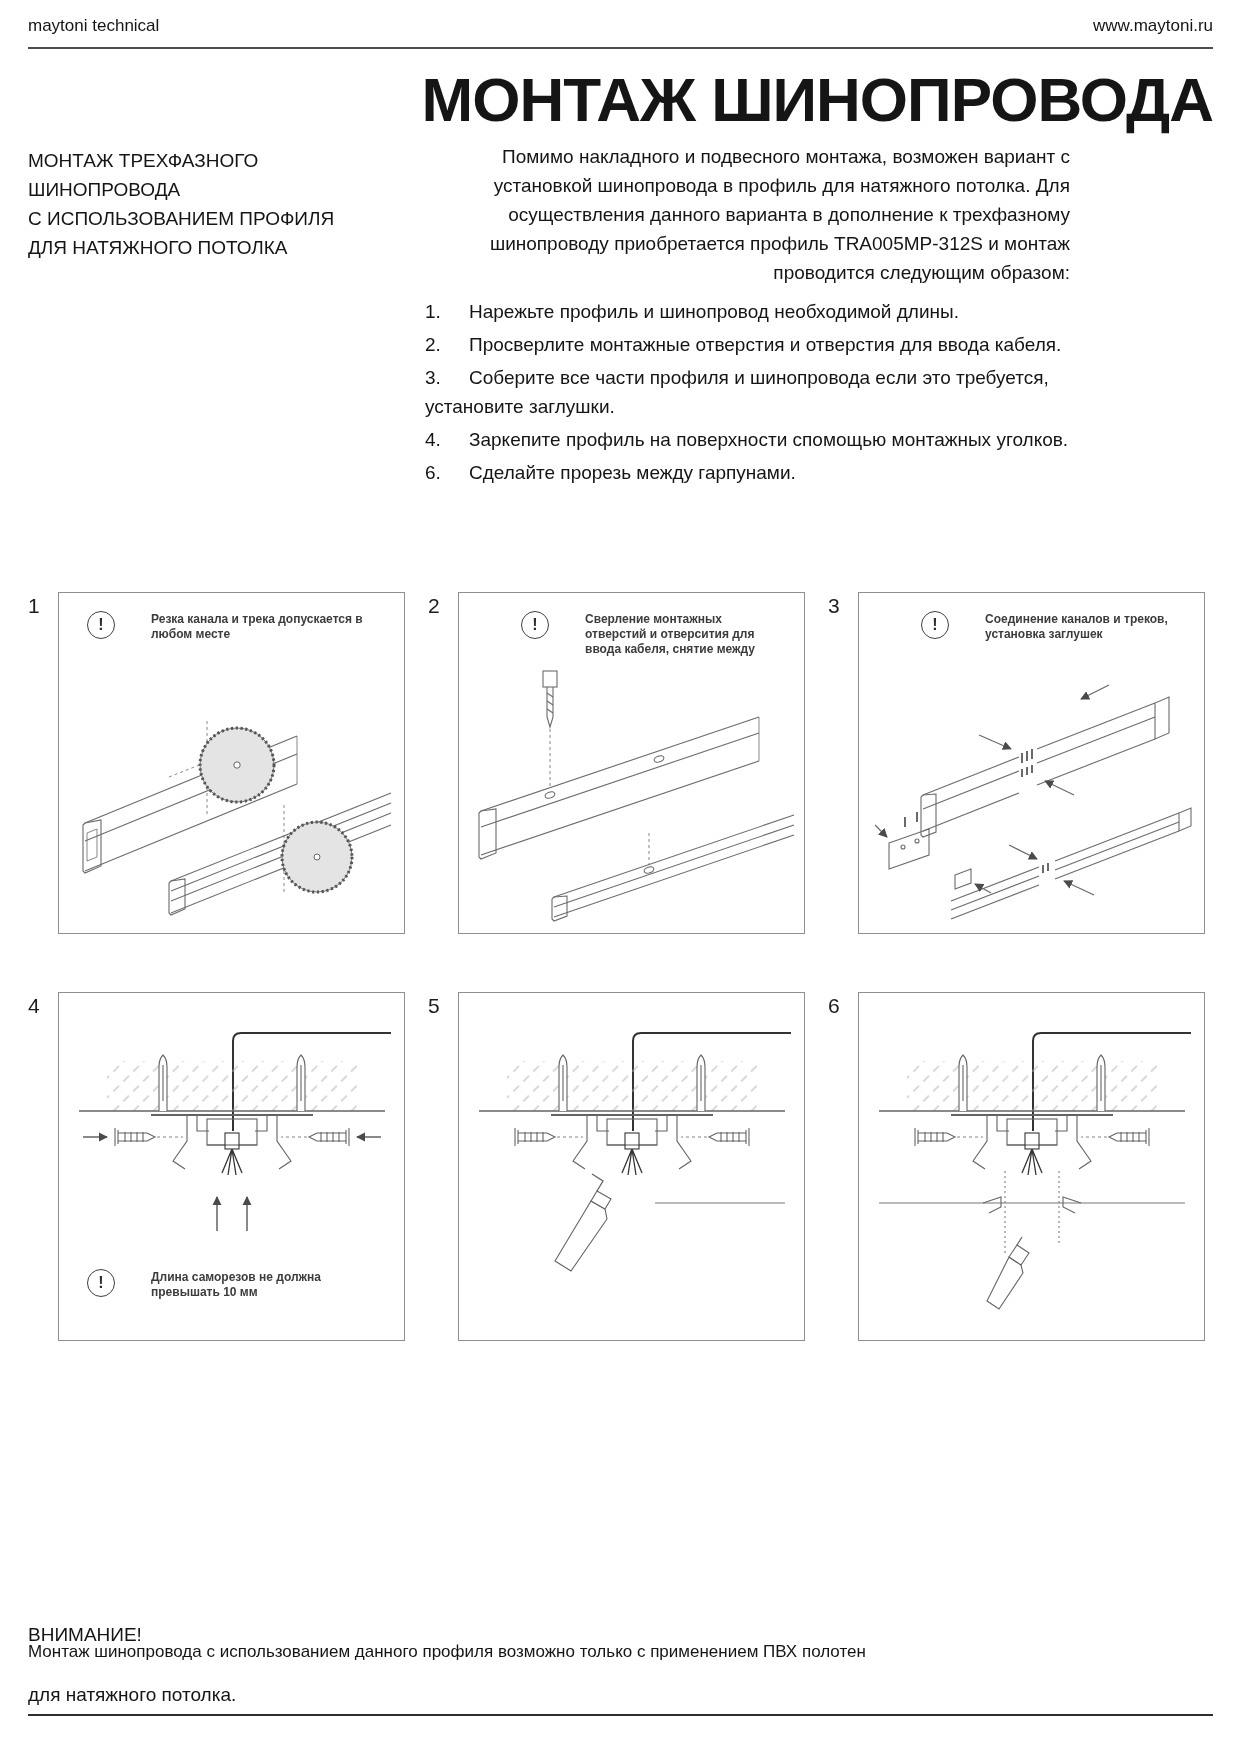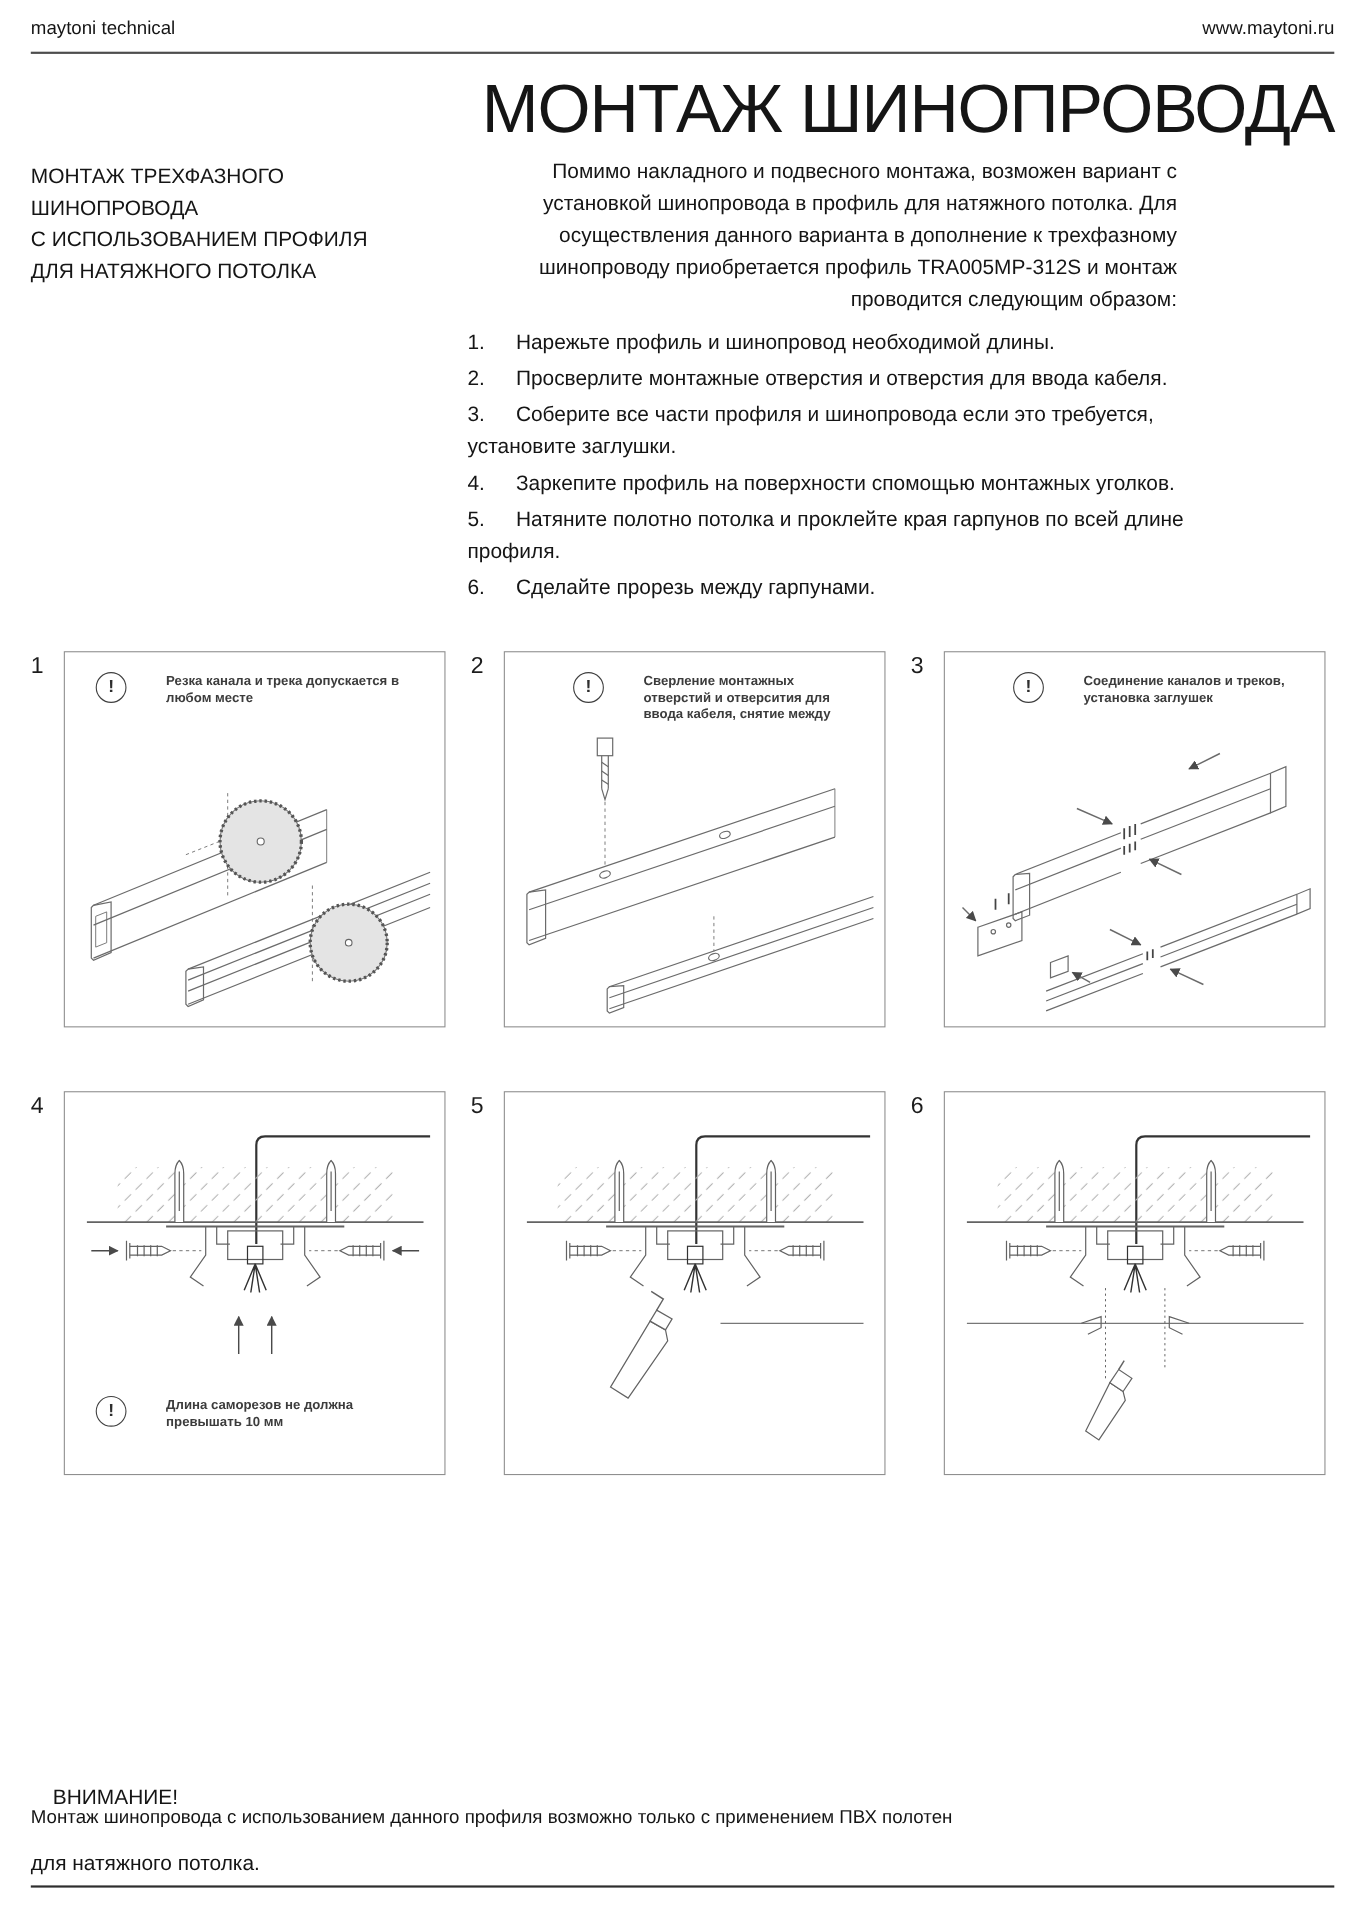--- a/index.html
+++ b/index.html
@@ -9,21 +9,21 @@
     background:#ffffff;
     font-family:"Liberation Sans", sans-serif;
     color:#151515;
     overflow:hidden;
   }
   .hdr-left{position:absolute;left:28px;top:16px;font-size:17px;}
   .hdr-right{position:absolute;right:28px;top:16px;font-size:17px;text-align:right;}
   .hdr-rule{position:absolute;left:28px;right:28px;top:47px;height:2px;background:#4d4d4d;}
   .doc-title{
     position:absolute;right:28px;top:64px;
-    font-size:62px;font-weight:400;letter-spacing:-1px;white-space:nowrap;
+    font-size:62px;font-weight:700;letter-spacing:-1px;white-space:nowrap;
   }
   .intro-heading{position:absolute;left:28px;top:146px;font-size:19px;line-height:29px;}
   .intro-right{position:absolute;left:425px;top:142px;width:700px;}
   .intro-para{font-size:19px;line-height:29px;width:645px;text-align:right;}
   .steps{margin-top:10px;}
   .step{font-size:19px;line-height:29px;margin:4px 0;}
   .step-num{display:inline-block;width:44px;}
   
   .panel{position:absolute;}
   .panel-num{position:absolute;left:0;top:2px;font-size:21px;color:#1c1c1c;}
@@ -35,21 +35,21 @@
   .note-icon{
     flex:0 0 auto;width:26px;height:26px;border:1.7px solid #3f3f3f;border-radius:50%;
     display:flex;align-items:center;justify-content:center;
     font-size:16px;font-weight:700;color:#2e2e2e;line-height:1;
   }
   .note-text{font-size:12px;line-height:15px;font-weight:700;color:#3c3c3c;max-width:215px;padding-top:1px;margin-left:24px;}
   .diag{position:absolute;left:0;}
   .row1 .diag{top:72px;width:345px;height:258px;}
   .row2 .diag{top:10px;width:345px;height:310px;}
   
-  .warn-title{position:absolute;left:28px;top:1620px;font-size:19px;line-height:30px;margin-left:20px;}
+  .warn-title{position:absolute;left:28px;top:1620px;font-size:19px;line-height:30px;}
   .warn-line1{position:absolute;left:28px;top:1603px;font-size:17px;line-height:30px;margin-top:34px;}
   .warn-line2{position:absolute;left:28px;top:1680px;font-size:19px;line-height:30px;text-align:center;}
   .ftr-rule{position:absolute;left:28px;right:28px;top:1714px;height:2px;background:#2e2e2e;}
 </style>
 </head>
 <body>
 
 <svg width="0" height="0" style="position:absolute" aria-hidden="true">
   <defs>
     <pattern id="hatch" width="14" height="14" patternUnits="userSpaceOnUse" patternTransform="rotate(45)">
@@ -116,21 +116,20 @@
     <div>ДЛЯ НАТЯЖНОГО ПОТОЛКА</div>
   </div>
 
   <div class="intro-right">
     <div class="intro-para">Помимо накладного и подвесного монтажа, возможен вариант с установкой шинопровода в профиль для натяжного потолка. Для осуществления данного варианта в дополнение к трехфазному шинопроводу приобретается профиль TRA005MP-312S и монтаж проводится следующим образом:</div>
     <div class="steps">
       <div class="step"><span class="step-num">1.</span><span>Нарежьте профиль и шинопровод необходимой длины.</span></div>
       <div class="step"><span class="step-num">2.</span><span>Просверлите монтажные отверстия и отверстия для ввода кабеля.</span></div>
       <div class="step"><span class="step-num">3.</span><span>Соберите все части профиля и шинопровода если это требуется, установите заглушки.</span></div>
       <div class="step"><span class="step-num">4.</span><span>Заркепите профиль на поверхности спомощью монтажных уголков.</span></div>
-      <div class="step"><span class="step-num">5.</span><span>Натяните полотно потолка и проклейте края гарпунов по всей длине профиля.</span></div>
       <div class="step"><span class="step-num">6.</span><span>Сделайте прорезь между гарпунами.</span></div>
     </div>
   </div>
 
   <div class="panel row1" style="left:28px;top:592px;">
     <div class="panel-num">1</div>
     <div class="panel-box">
       <div class="note">
         <div class="note-icon">
             <span>!</span>

